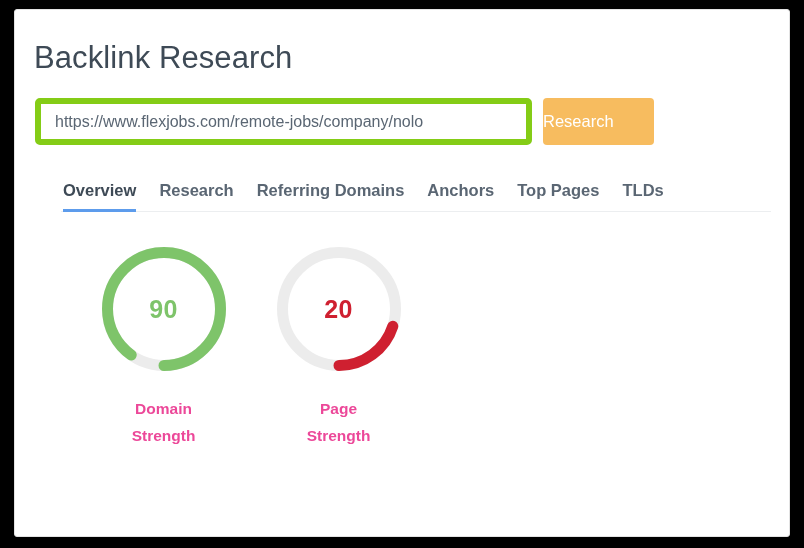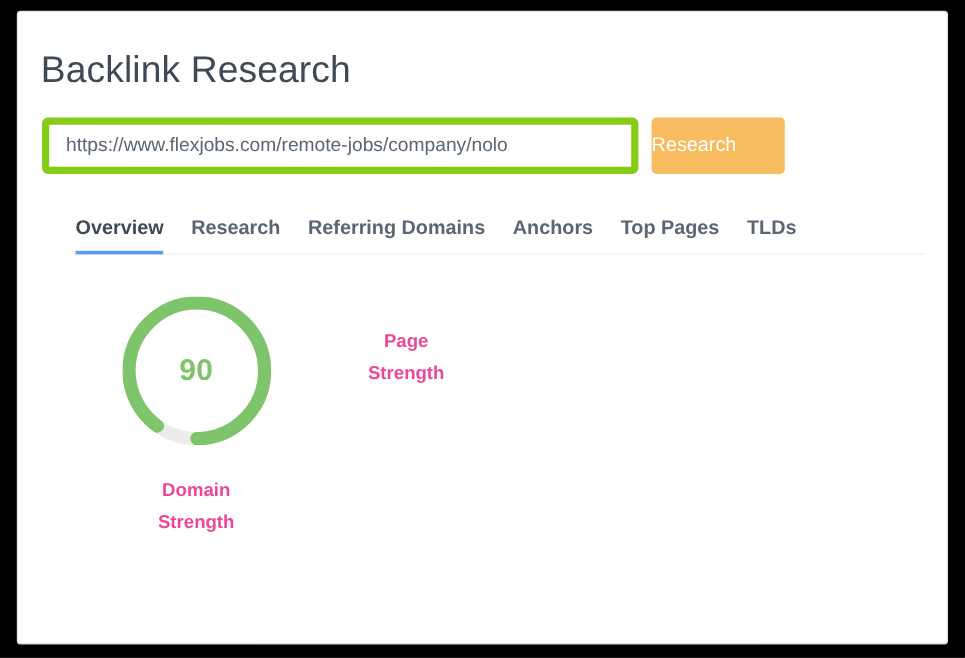--- a/index.html
+++ b/index.html
@@ -199,19 +199,26 @@
             <div class="gauge-ring">
               <svg width="124" height="124" viewBox="0 0 124 124">
                 <circle cx="62" cy="62" r="56.5" fill="none" stroke="#ececec" stroke-width="11"></circle>
                 <circle cx="62" cy="62" r="56.5" fill="none" stroke="#7ec46a" stroke-width="11" stroke-linecap="round" stroke-dasharray="319.49997287008193 354.9999698556466" transform="rotate(90 62 62) scale(1,-1) translate(0,-124)"></circle>
               </svg>
               <div class="gauge-value" style="color: rgb(126, 196, 106);">90</div>
             </div>
             <div class="gauge-label"><span class="l1">Domain</span><span class="l2">Strength</span></div>
           </div>
           <div class="gauge-block">
+            <div class="gauge-ring">
+              <svg width="124" height="124" viewBox="0 0 124 124">
+                <circle cx="62" cy="62" r="56.5" fill="none" stroke="#ececec" stroke-width="11"></circle>
+                <circle cx="62" cy="62" r="56.5" fill="none" stroke="#cf2030" stroke-width="11" stroke-linecap="round" stroke-dasharray="70.99999397112933 354.9999698556466" transform="rotate(90 62 62) scale(1,-1) translate(0,-124)"></circle>
+              </svg>
+              <div class="gauge-value" style="color: rgb(207, 32, 48);">20</div>
+            </div>
             <div class="gauge-label"><span class="l1">Page</span><span class="l2">Strength</span></div>
           </div>
         </div>
 
     </div>
   </div>
 </div>
 
 </body></html>

